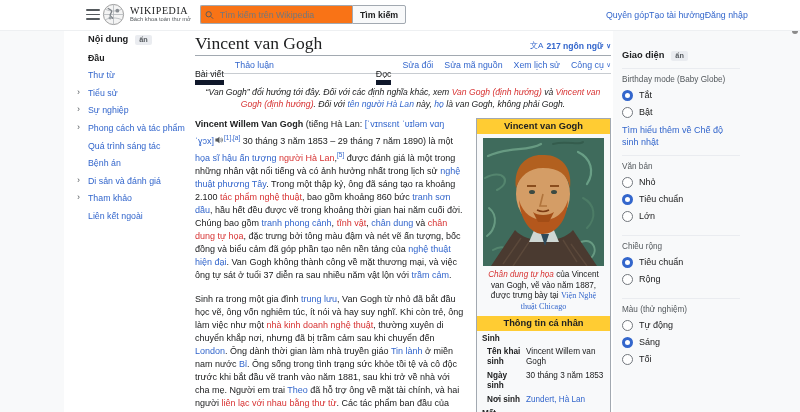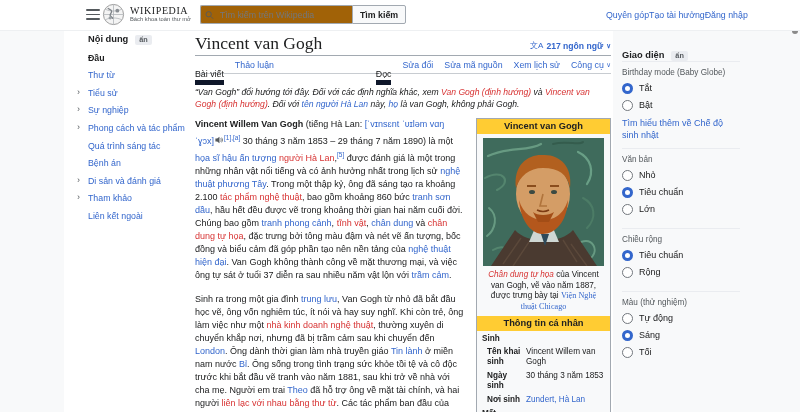--- a/index.html
+++ b/index.html
@@ -7,21 +7,21 @@
   
   #topbar{position:absolute;left:0;top:0;width:800px;height:30px;background:#fff;border-bottom:1px solid #eef0f2;z-index:5;}
   #hamburger{position:absolute;left:86px;top:9px;width:14px;height:11px;display:flex;flex-direction:column;justify-content:space-between;cursor:pointer;}
   #hamburger span{display:block;height:1.6px;background:#54595d;border-radius:1px;}
   #logo{position:absolute;left:102px;top:3px;display:flex;align-items:center;gap:5px;cursor:pointer;}
   #globe{width:23px;height:23px;}
   #wordmark{line-height:1;}
   #wm-title{font-family:"Liberation Serif",serif;font-size:10px;letter-spacing:.6px;color:#202122;}
   #wm-tag{font-size:5.8px;color:#54595d;margin-top:1.5px;}
   #searchwrap{position:absolute;left:200px;top:5px;height:19px;display:flex;}
-  #searchbox{display:flex;align-items:center;width:152px;height:19px;border:1px solid #a2a9b1;border-right:none;border-radius:2px 0 0 2px;background:#a16207;box-sizing:border-box;padding:0 4px;gap:4px;}
+  #searchbox{display:flex;align-items:center;width:152px;height:19px;border:1px solid #a2a9b1;border-right:none;border-radius:2px 0 0 2px;background:#f97316;box-sizing:border-box;padding:0 4px;gap:4px;}
   #searchbox input{border:none;outline:none;width:100%;font-size:8.8px;font-family:"Liberation Sans",sans-serif;color:#202122;background:transparent;}
   #searchbox input::placeholder{color:#72777d;}
   #searchbtn{height:19px;border:1px solid #a2a9b1;border-radius:0 2px 2px 0;background:#f8f9fa;font-size:8.8px;font-weight:bold;color:#202122;padding:0 7px;box-sizing:border-box;cursor:pointer;}
   #toplinks{position:absolute;left:606px;top:10px;display:flex;font-size:8.8px;}
   #toplinks span{color:#3366cc;cursor:pointer;white-space:nowrap;}
   
   #whiteband{position:absolute;left:64px;top:30px;width:549px;height:382px;background:#fff;}
   
   #sb-thumb{position:absolute;right:2px;top:4px;width:6px;height:30px;background:#8a8a8a;border-radius:3px;}
   
@@ -36,21 +36,21 @@
   #title-row{display:flex;justify-content:space-between;align-items:flex-end;border-bottom:1px solid #a2a9b1;padding-bottom:2px;}
   #page-title{font-family:"Liberation Serif",serif;font-size:17.5px;font-weight:normal;margin:0;line-height:1.1;}
   #lang-btn{color:#3366cc;font-size:8.6px;font-weight:bold;cursor:pointer;white-space:nowrap;display:flex;align-items:center;gap:3px;padding-bottom:2px;}
   #lang-ico{font-size:8px;font-weight:normal;}
   .chev-down{font-size:6.5px;}
   #tab-row{display:flex;justify-content:space-between;align-items:center;border-bottom:1px solid #c8ccd1;font-size:8.8px;height:17px;}
   .tabs-left,.tabs-right{display:flex;gap:11px;align-items:center;height:100%;}
   .tab{display:flex;align-items:center;height:100%;color:#3366cc;cursor:pointer;white-space:nowrap;box-sizing:border-box;}
   .tab.active{color:#202122;border-bottom:5px solid #0f172a;margin-top:23px;}
   
-  #hatnote{font-style:italic;font-size:8.6px;line-height:12px;margin-top:12px;color:#202122;}
+  #hatnote{font-style:italic;font-size:8.6px;line-height:12px;margin-top:12px;color:#202122;text-align:center;}
   #bodytext{margin-top:8px;font-size:9px;line-height:13px;}
   #bodytext p{margin:0 0 11px 0;}
   .seg-b{font-weight:bold;}
   .seg-l{color:#3366cc;cursor:pointer;}
   .seg-r{color:#d73333;cursor:pointer;}
   .seg-ipa{color:#3366cc;cursor:pointer;}
   sup.seg-s{color:#3366cc;font-size:6.5px;cursor:pointer;}
   .audio-ic{display:inline-block;margin:0 1px;}
   
   #infobox{float:right;width:133px;margin:0 0 6px 12px;border:1px solid #a2a9b1;background:#f8f9fa;font-size:8.2px;line-height:10.5px;}
@@ -59,21 +59,21 @@
   .ib-caption{padding:2px 5px 4px 5px;text-align:center;}
   .ib-caption .seg-ri{color:#d73333;font-style:italic;cursor:pointer;}
   .ib-caption .seg-l{color:#3366cc;font-family:Liberation Serif, serif;}
   .ib-group{font-weight:bold;padding:2.5px 5px 1px 5px;}
   .ib-row{display:flex;padding:1.5px 5px;}
   .ib-label{width:44px;flex:none;font-weight:bold;padding-left:5px;box-sizing:border-box;}
   .ib-value{flex:1;}
   .ib-value.link{color:#3366cc;cursor:pointer;}
   
   #appearance{position:absolute;left:622px;top:50px;width:118px;font-size:9px;}
-  #ap-head{font-weight:bold;font-size:9.3px;}
+  #ap-head{font-weight:bold;font-size:9.3px;margin-bottom:7px;}
   .ap-group{border-top:1px solid #eaecf0;padding:6px 0 7px 0;}
   .ap-label{color:#54595d;font-size:8.2px;margin-bottom:6px;white-space:nowrap;}
   .ap-option{display:flex;align-items:flex-start;gap:6px;margin:6px 0;cursor:pointer;}
   .dot{width:9px;height:9px;border-radius:50%;border:1px solid #72777d;background:#fff;box-sizing:content-box;flex:none;}
   .ap-option.sel .dot{width:5px;height:5px;border:3px solid #36c;}
   .ap-link{color:#3366cc;cursor:pointer;line-height:12px;margin-top:4px;}
 </style>
 </head>
 <body>
 

